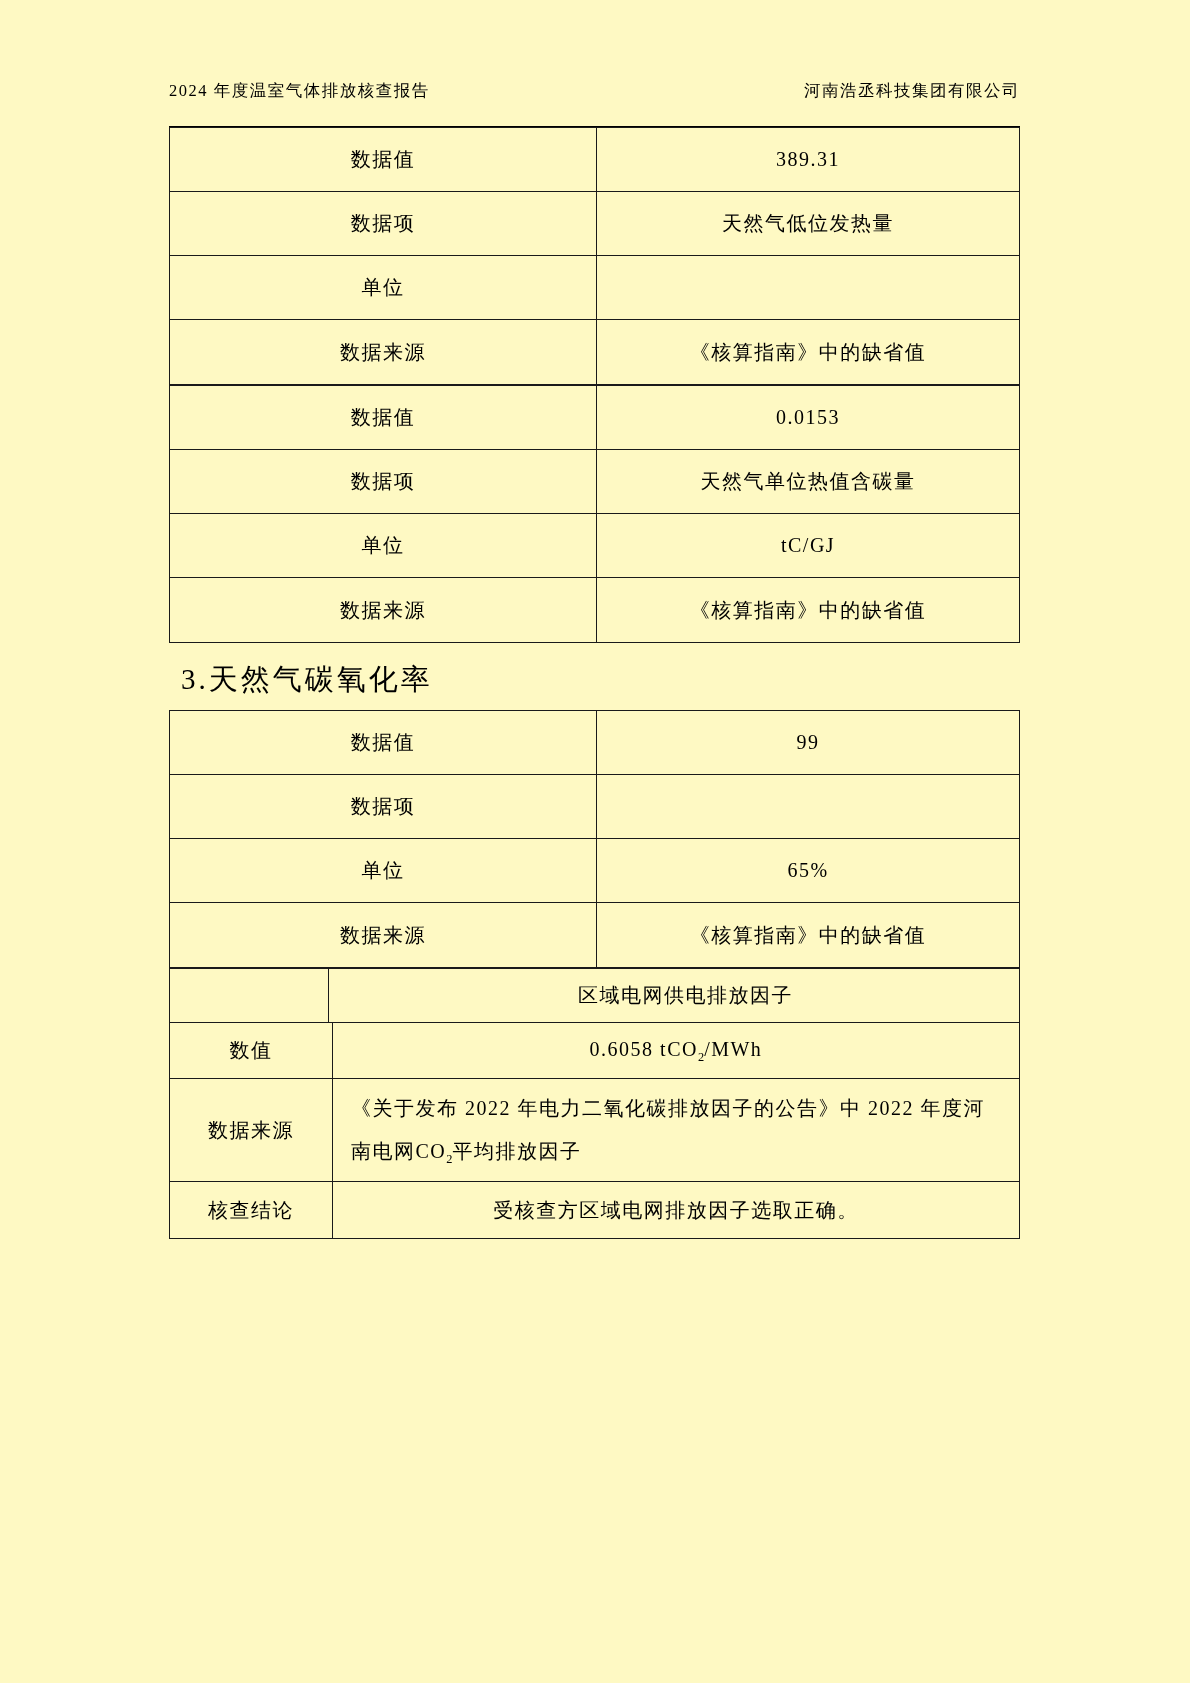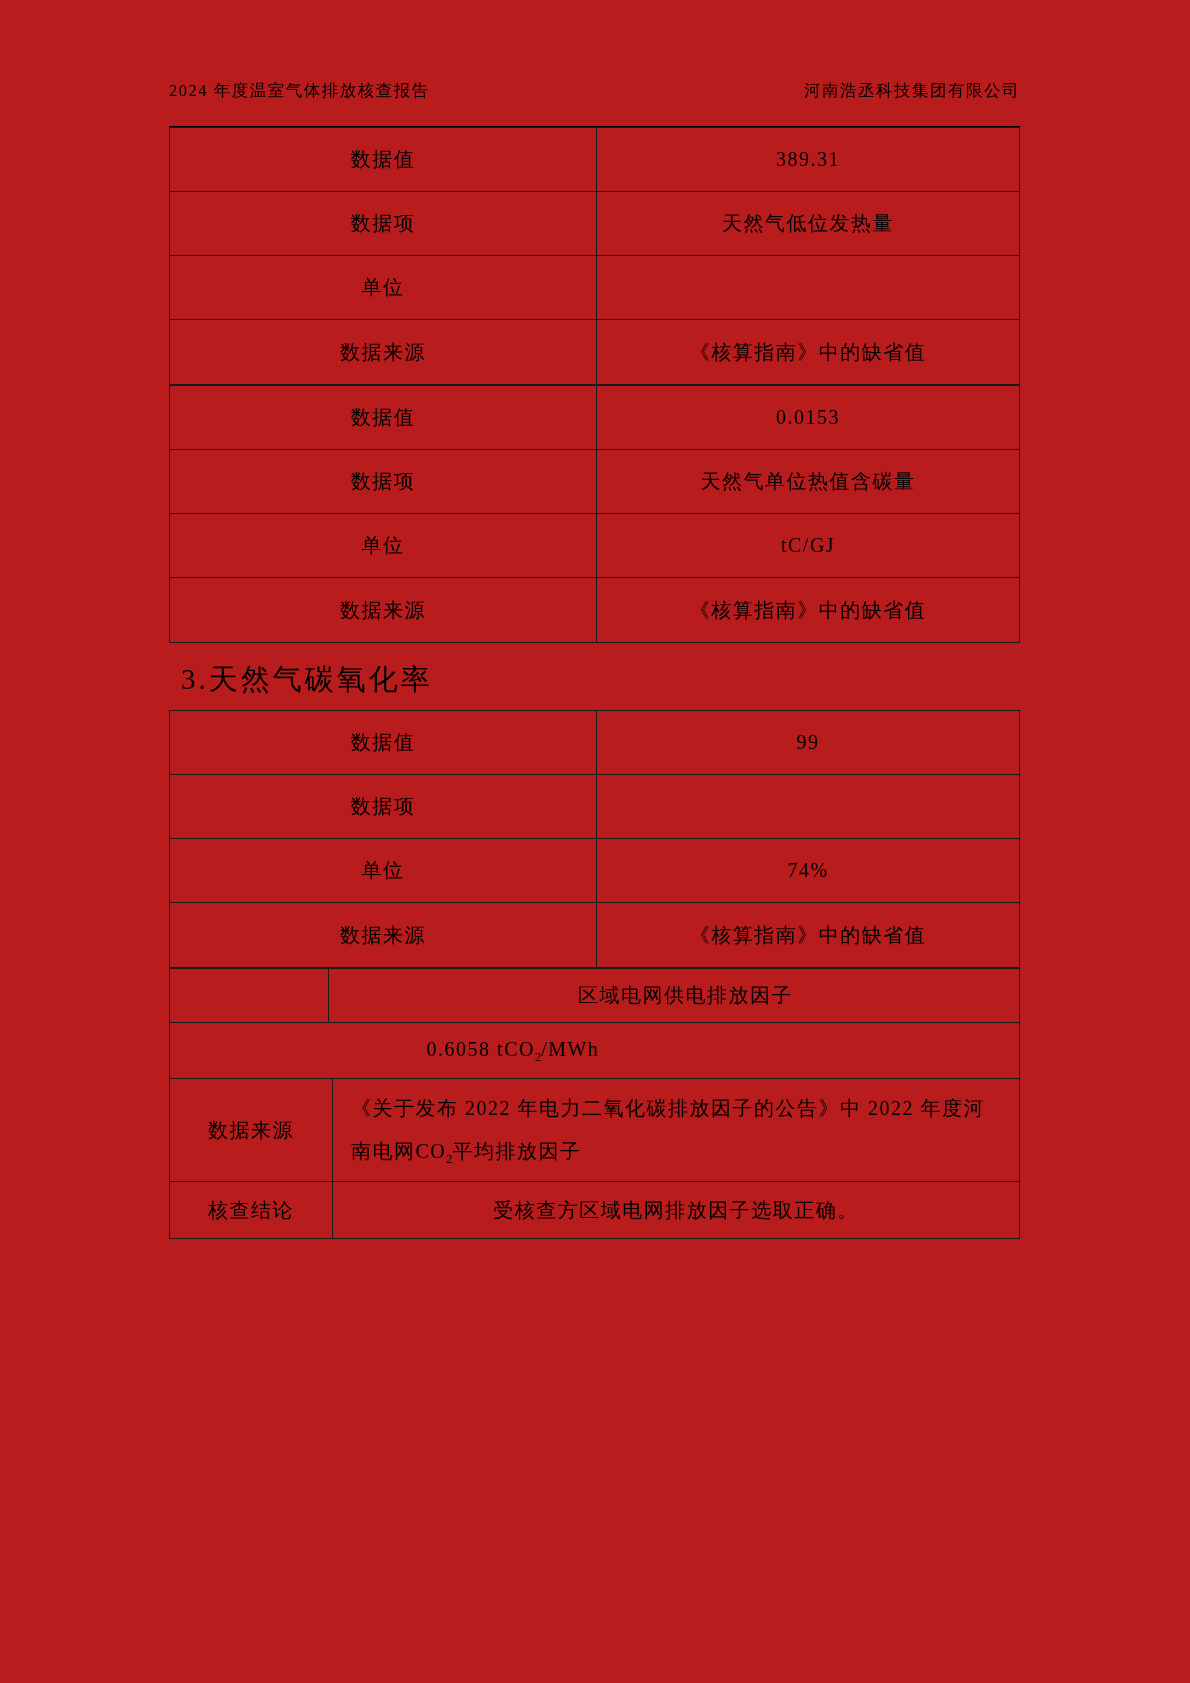--- a/index.html
+++ b/index.html
@@ -3,21 +3,21 @@
 <meta charset="utf-8">
 <title>2024 年度温室气体排放核查报告</title>
 <style>
   * { margin: 0; padding: 0; box-sizing: border-box; }
   html, body { background: #9e9e9e; }
   .page {
     position: relative;
     width: 1190px;
     height: 1683px;
     margin: 0 auto;
-    background: #b91c1c;
+    background: #fef9c3;
     font-family: "Liberation Serif", "DejaVu Serif", serif;
     color: #000000;
     padding: 80px 170px 0 169px;
     overflow: hidden;
   }
   
   .doc-header {
     display: flex;
     justify-content: space-between;
     align-items: flex-start;
@@ -133,34 +133,35 @@
   <div class="tbl tbl-half">
     <div class="row">
       <div class="cell c-label">数据值</div>
       <div class="cell c-value">99</div>
     </div>
     <div class="row">
       <div class="cell c-label">数据项</div>
     </div>
     <div class="row">
       <div class="cell c-label">单位</div>
-      <div class="cell c-value">74%</div>
+      <div class="cell c-value">65%</div>
     </div>
     <div class="row">
       <div class="cell c-label">数据来源</div>
       <div class="cell c-value">《核算指南》中的缺省值</div>
     </div>
   </div>
 
   <div class="tbl tbl-grid">
     <div class="row r-head">
       <div class="cell c-label"></div>
       <div class="cell c-value">区域电网供电排放因子</div>
     </div>
     <div class="row r-value">
+      <div class="cell c-label">数值</div>
       <div class="cell c-value">
         <span><span>0.6058 tCO</span><sub>2</sub><span>/MWh</span></span>
       </div>
     </div>
     <div class="row r-source">
       <div class="cell c-label">数据来源</div>
       <div class="cell c-value c-source-text">
         <span><span>《关于发布 2022 年电力二氧化碳排放因子的公告》中 2022 年度河南电网CO</span><sub>2</sub><span>平均排放因子</span></span>
       </div>
     </div>

